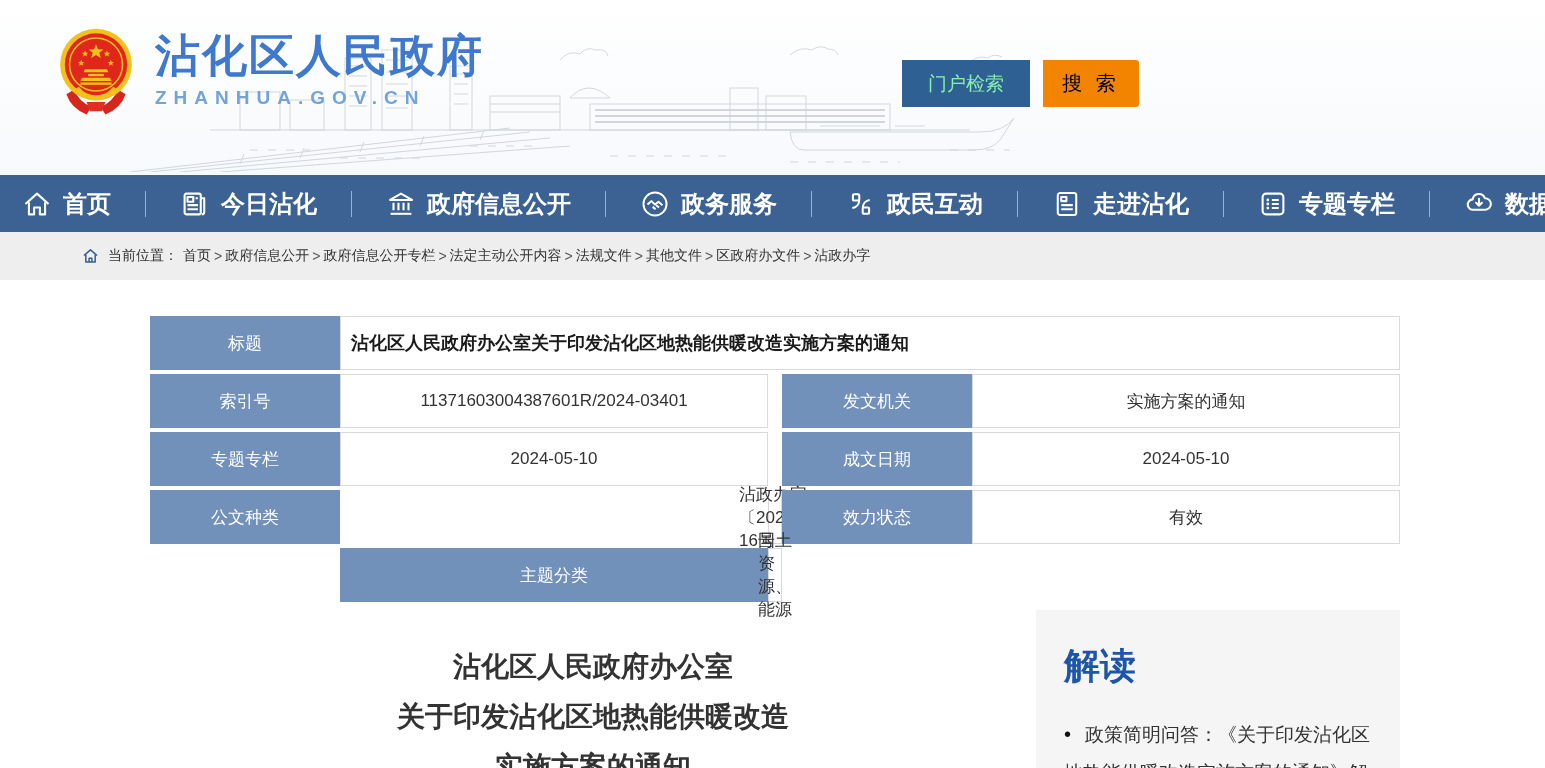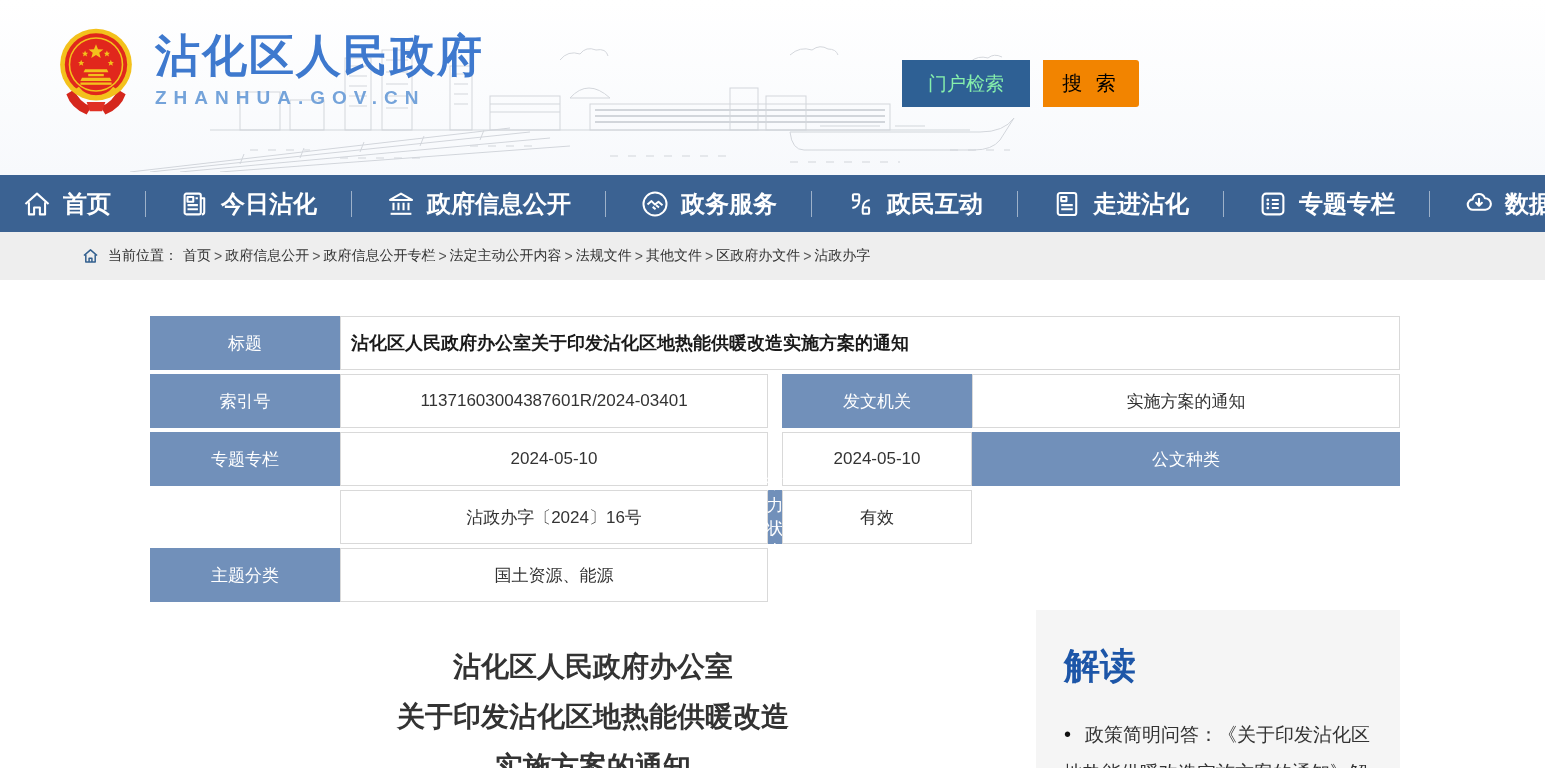--- a/index.html
+++ b/index.html
@@ -266,20 +266,21 @@
 
   <div class="cell label-cell">索引号</div>
   <div class="cell value-cell">11371603004387601R/2024-03401</div>
   <div class="col-gap"></div>
   <div class="cell label-cell">发文机关</div>
   <div class="cell value-cell">实施方案的通知</div>
 
   <div class="cell label-cell">专题专栏</div>
   <div class="cell value-cell">2024-05-10</div>
   <div class="col-gap"></div>
+  <div class="cell label-cell">成文日期</div>
   <div class="cell value-cell">2024-05-10</div>
 
   <div class="cell label-cell">公文种类</div>
   <div class="col-gap"></div>
   <div class="cell value-cell">沾政办字〔2024〕16号</div>
 
   <div class="cell label-cell">效力状态</div>
   <div class="cell value-cell">有效</div>
   <div class="col-gap"></div>
   <div class="cell label-cell">主题分类</div>

